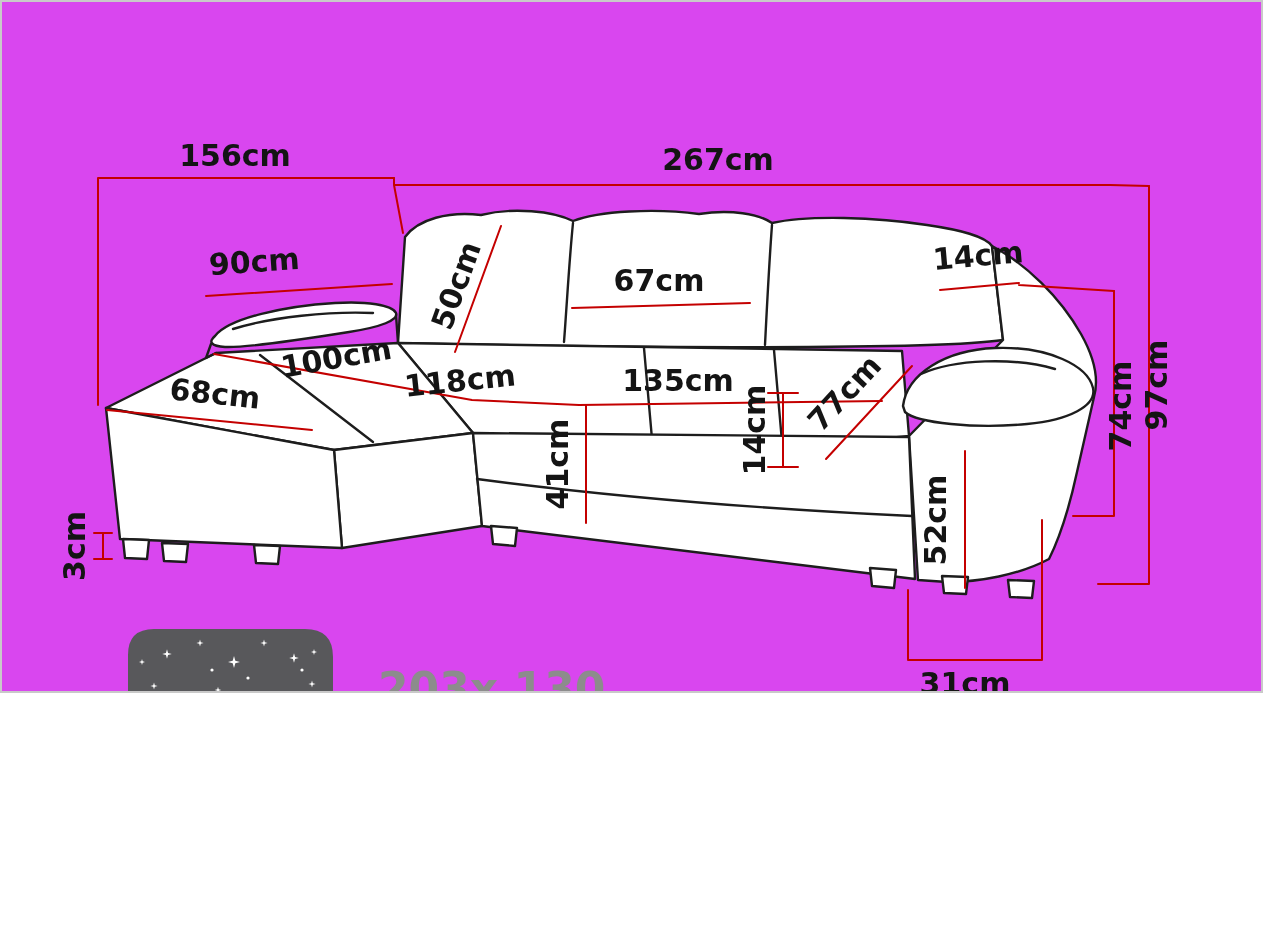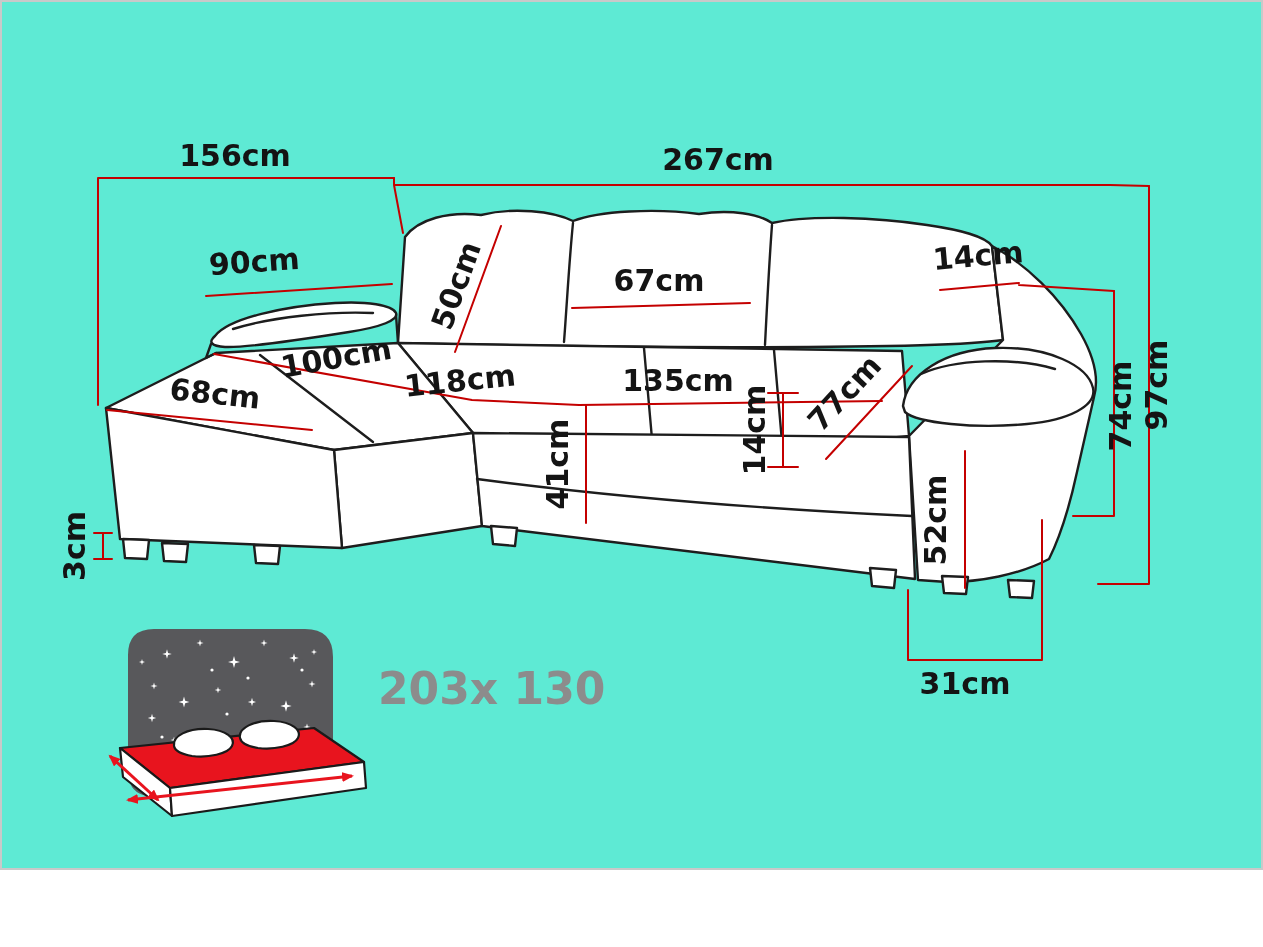--- a/index.html
+++ b/index.html
@@ -4,23 +4,23 @@
 <style>
   html, body {
     margin: 0;
     padding: 0;
     background: #ffffff;
     font-family: "DejaVu Sans", sans-serif;
   }
   .canvas {
     position: relative;
     width: 1263px;
-    height: 870px;
+    height: 693px;
     box-sizing: border-box;
-    background: #5eead4;
+    background: #d946ef;
     border: 2px solid #c9c9c9;
     overflow: hidden;
   }
   svg { display: block; }
   text { user-select: none; }
 </style>
 </head>
 <body>
 
 <div class="canvas">

